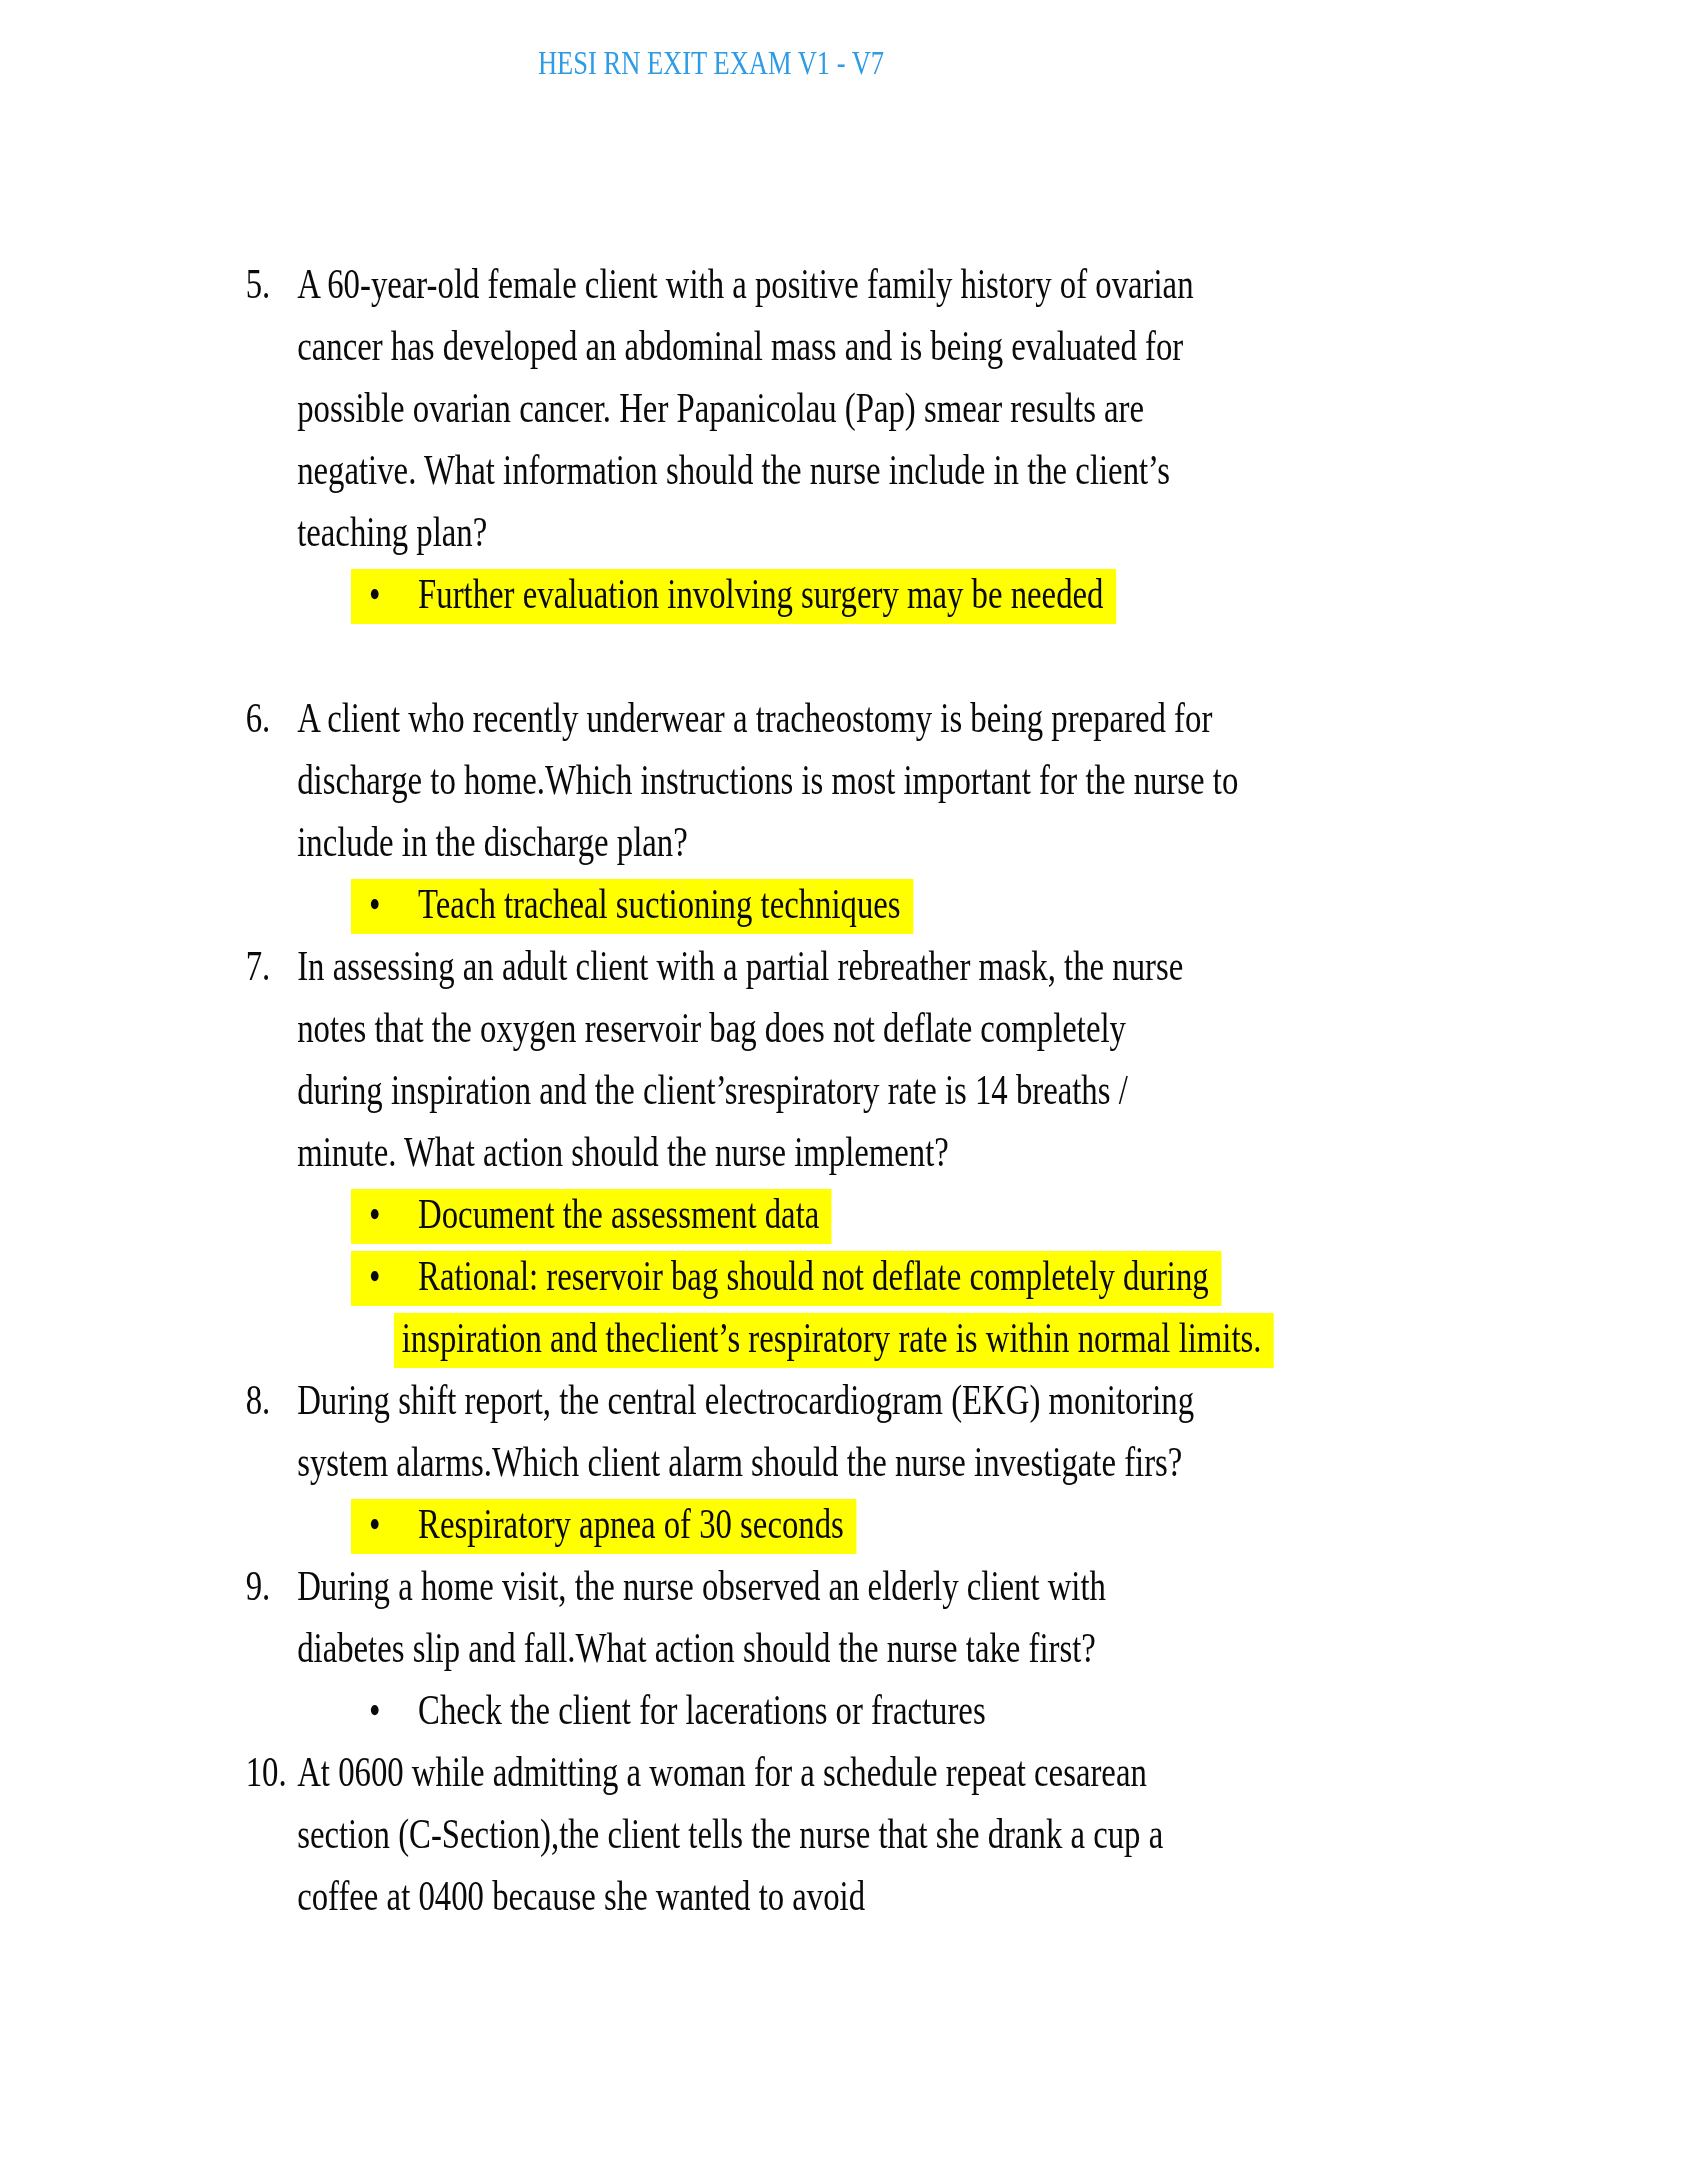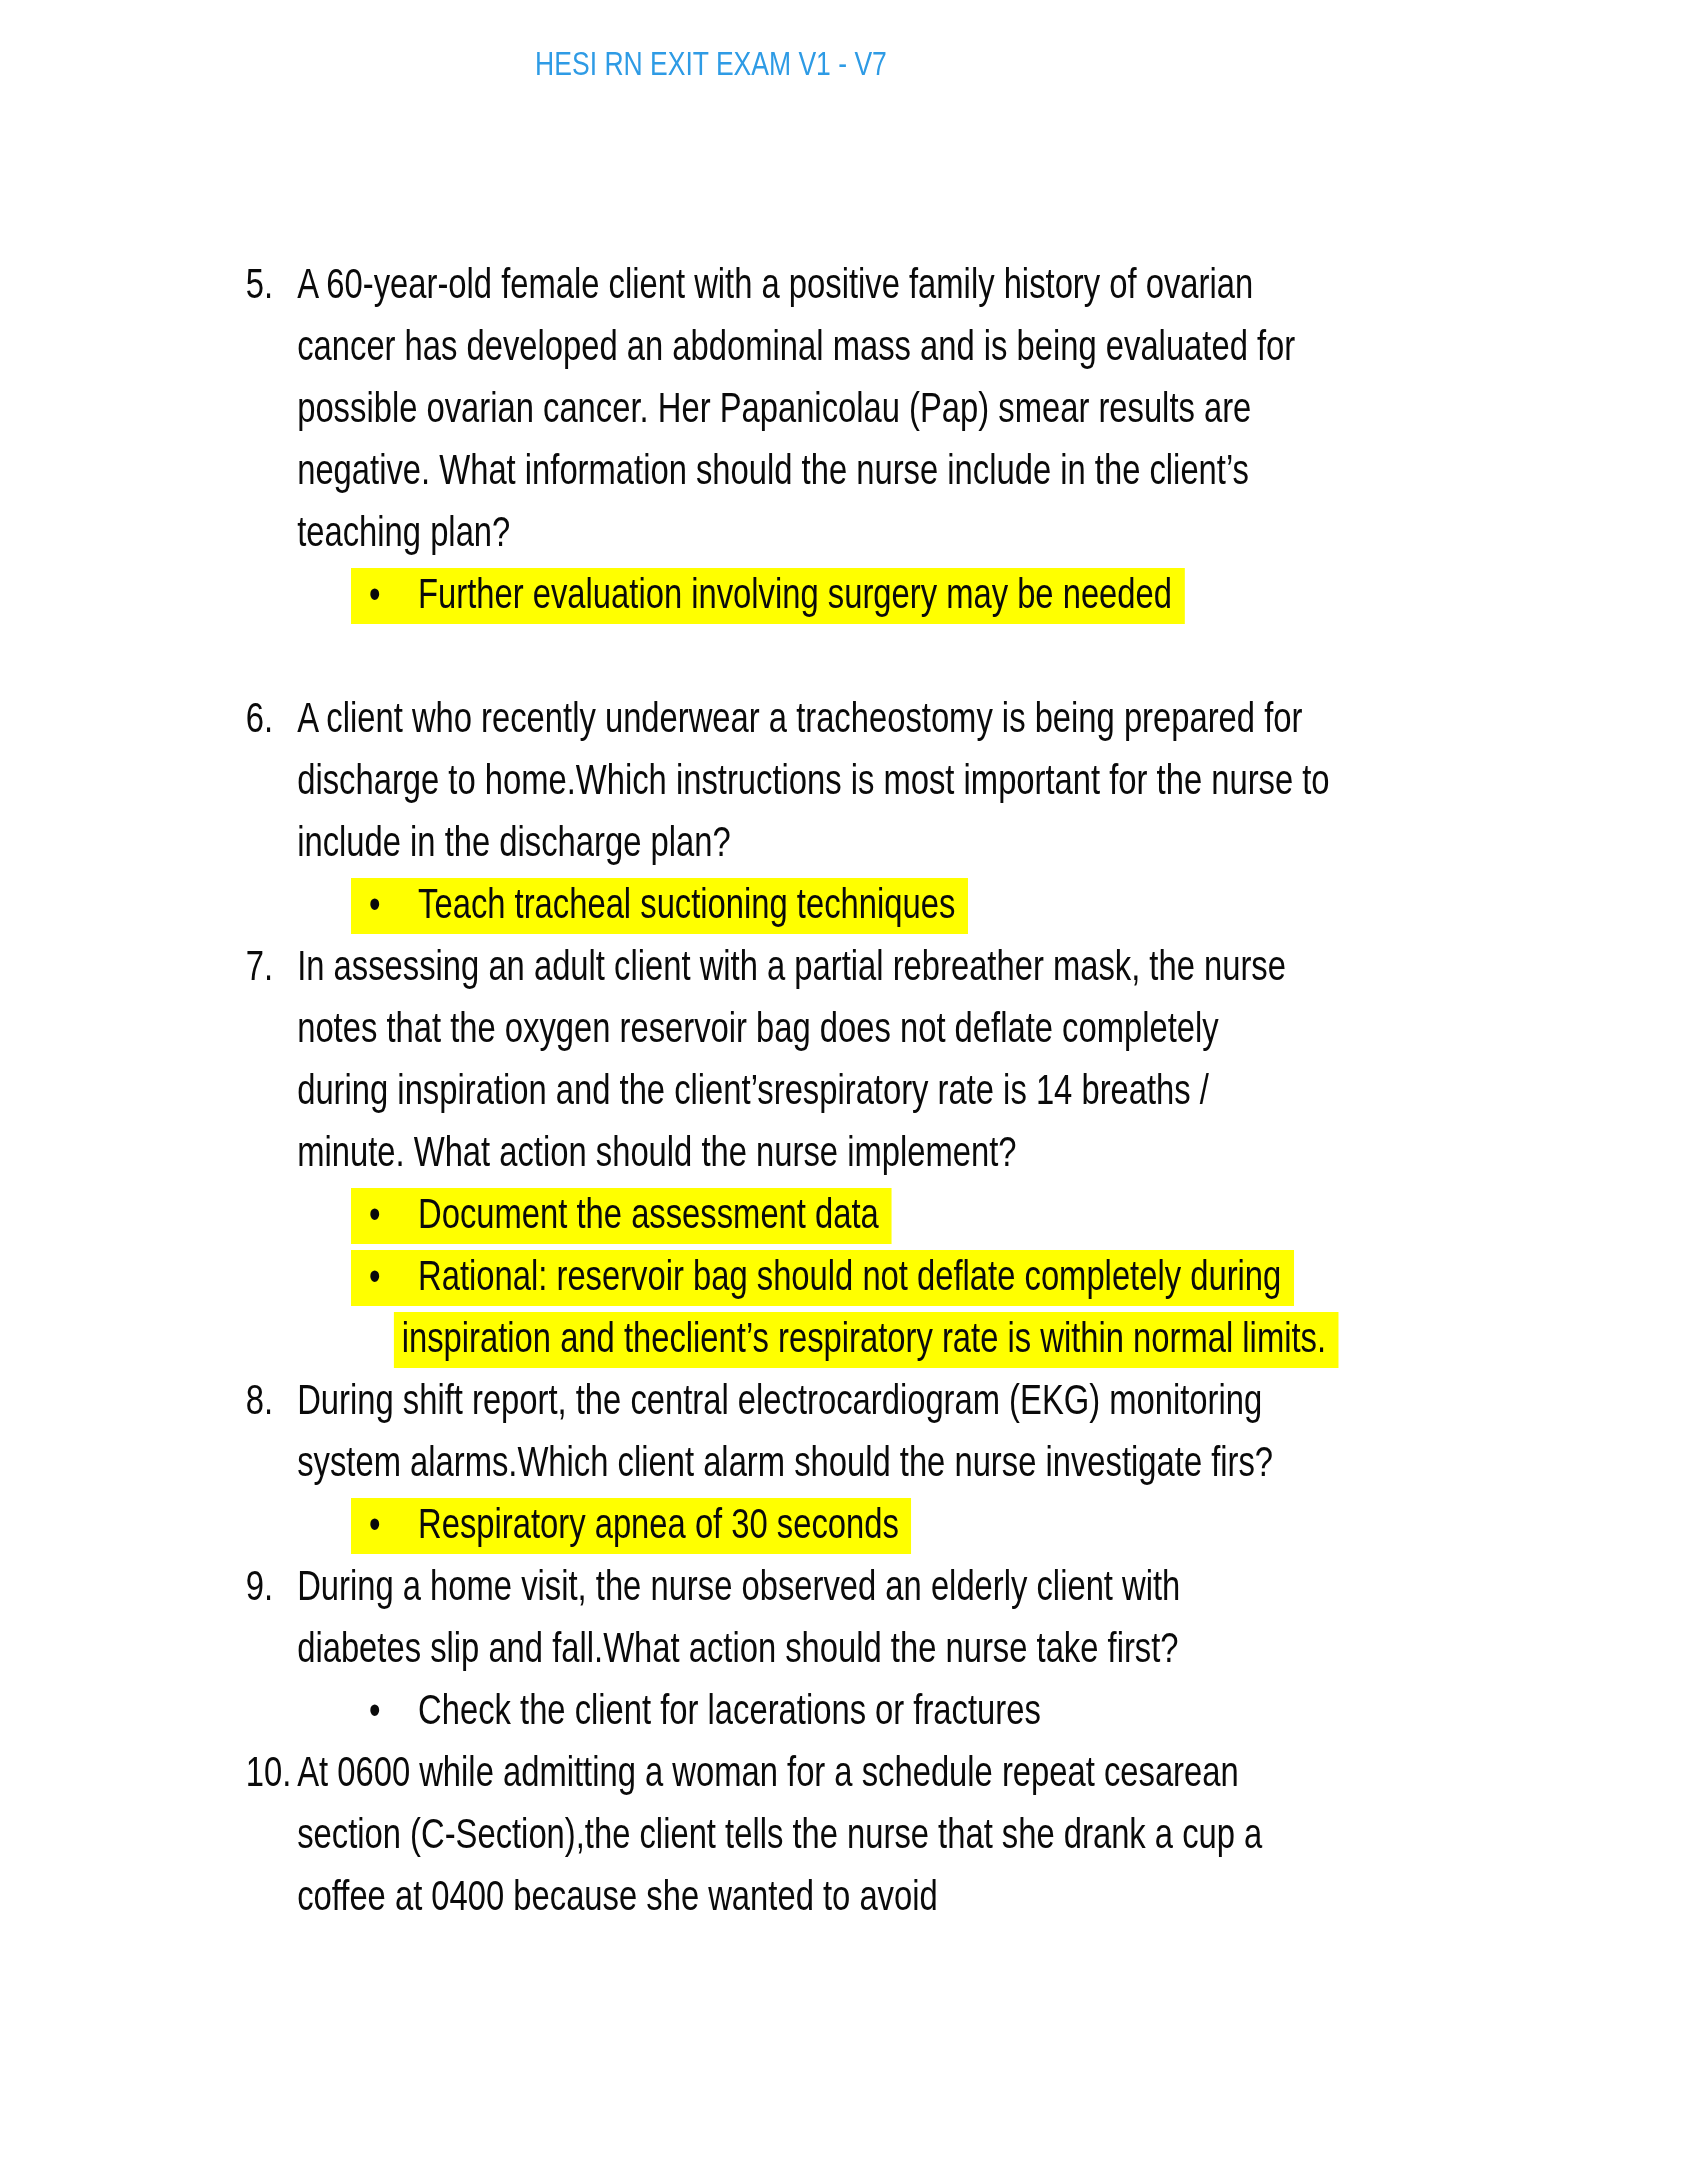--- a/index.html
+++ b/index.html
@@ -6,21 +6,21 @@
     margin: 0;
     padding: 0;
     background: #ffffff;
   }
   .page {
     position: relative;
     width: 1422px;
     height: 2178px;
     background: #ffffff;
     overflow: hidden;
-    font-family: Liberation Sans, sans-serif;
+    font-family: Liberation Serif, serif;
     color: var(--text_black, #000000);
   }
   .header {
     position: absolute;
     top: 44px;
     left: 0;
     width: 100%;
     text-align: center;
     font-size: 34px;
     line-height: 38px;

